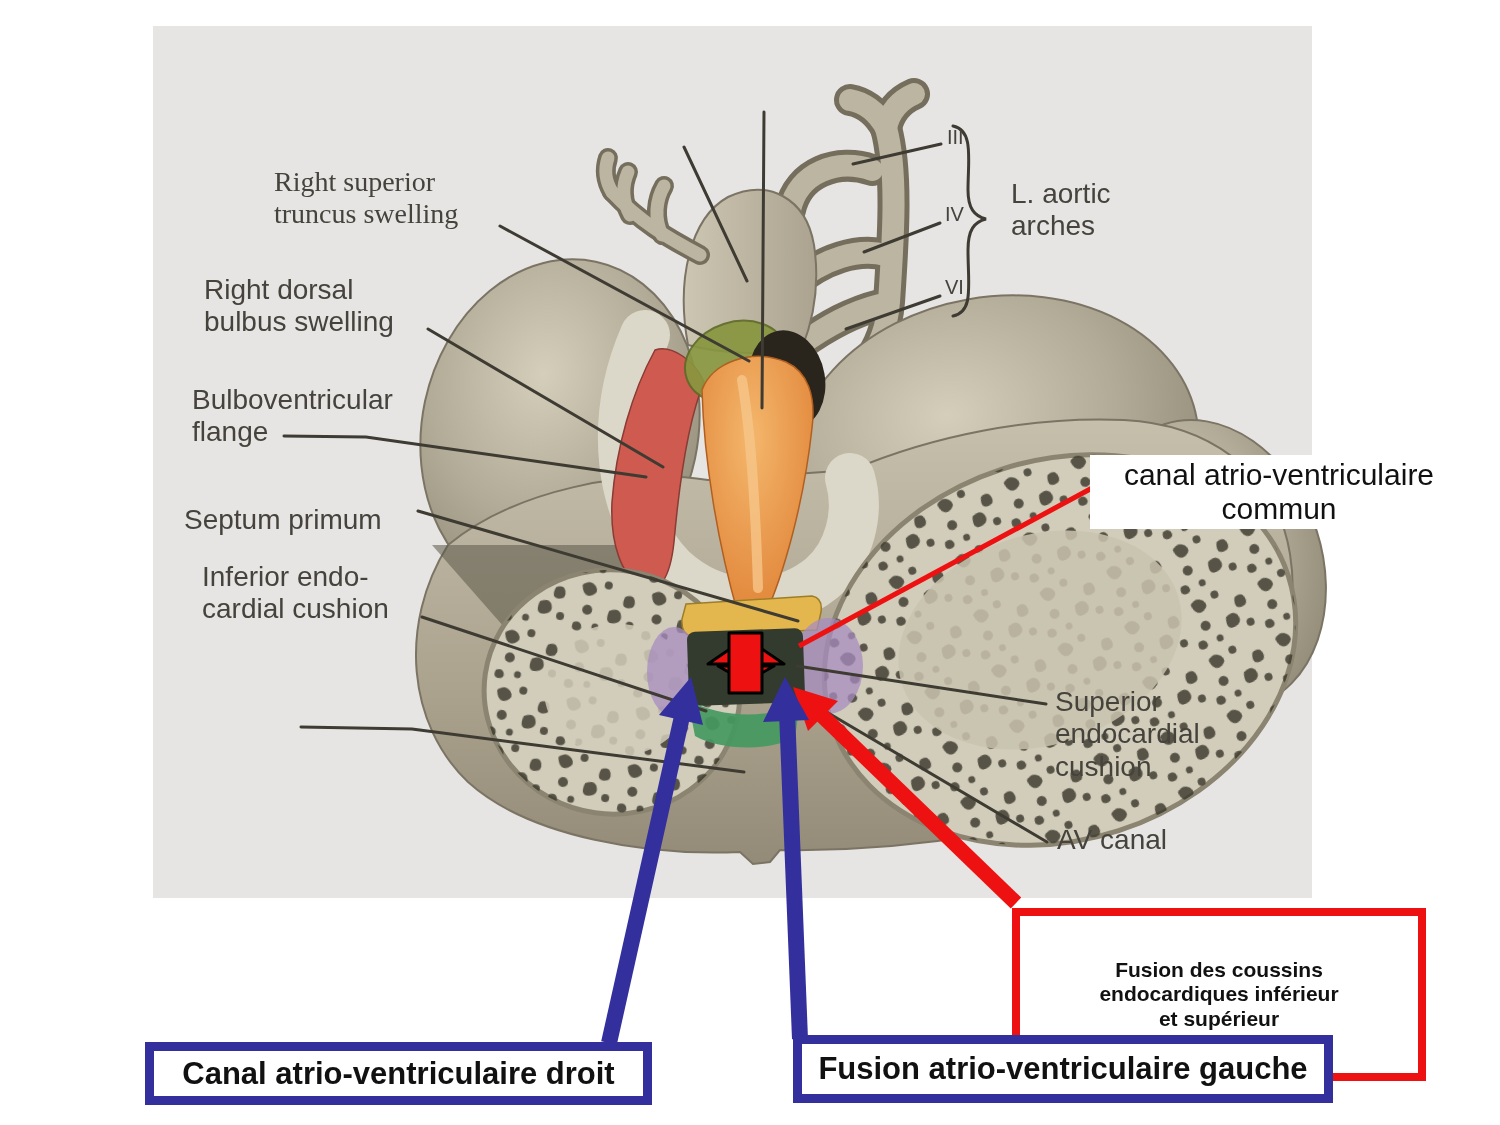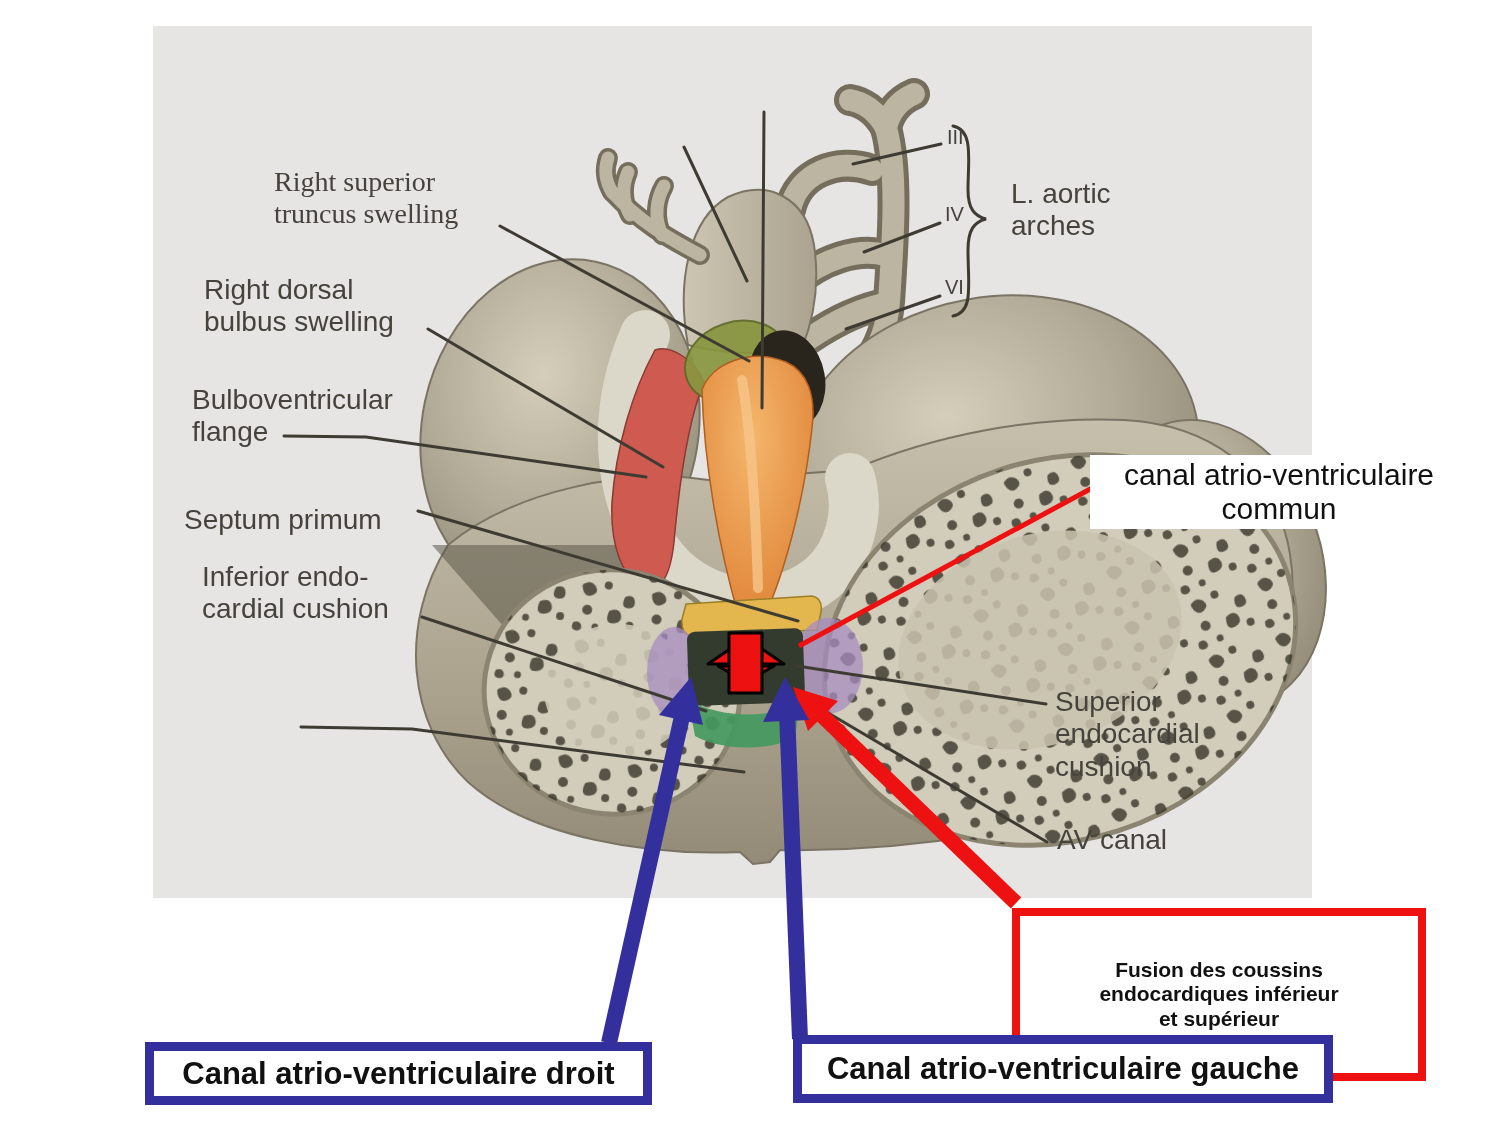--- a/index.html
+++ b/index.html
@@ -218,14 +218,14 @@
 endocardial
 cushion</div>
   <div class="fig-label" style="left:1057px;top:824px;">AV canal</div>
 
   <div class="annot pre" id="lbl-commun">canal atrio-ventriculaire
 commun</div>
   <div class="annot pre" id="box-fusion">Fusion des coussins
 endocardiques inférieur
 et supérieur</div>
   <div class="annot" id="box-droit">Canal atrio-ventriculaire droit</div>
-  <div class="annot" id="box-gauche">Canal atrio-ventriculaire gauche</div>
+  <div class="annot" id="box-gauche">Fusion atrio-ventriculaire gauche</div>
 </div>
 
 </body></html>

